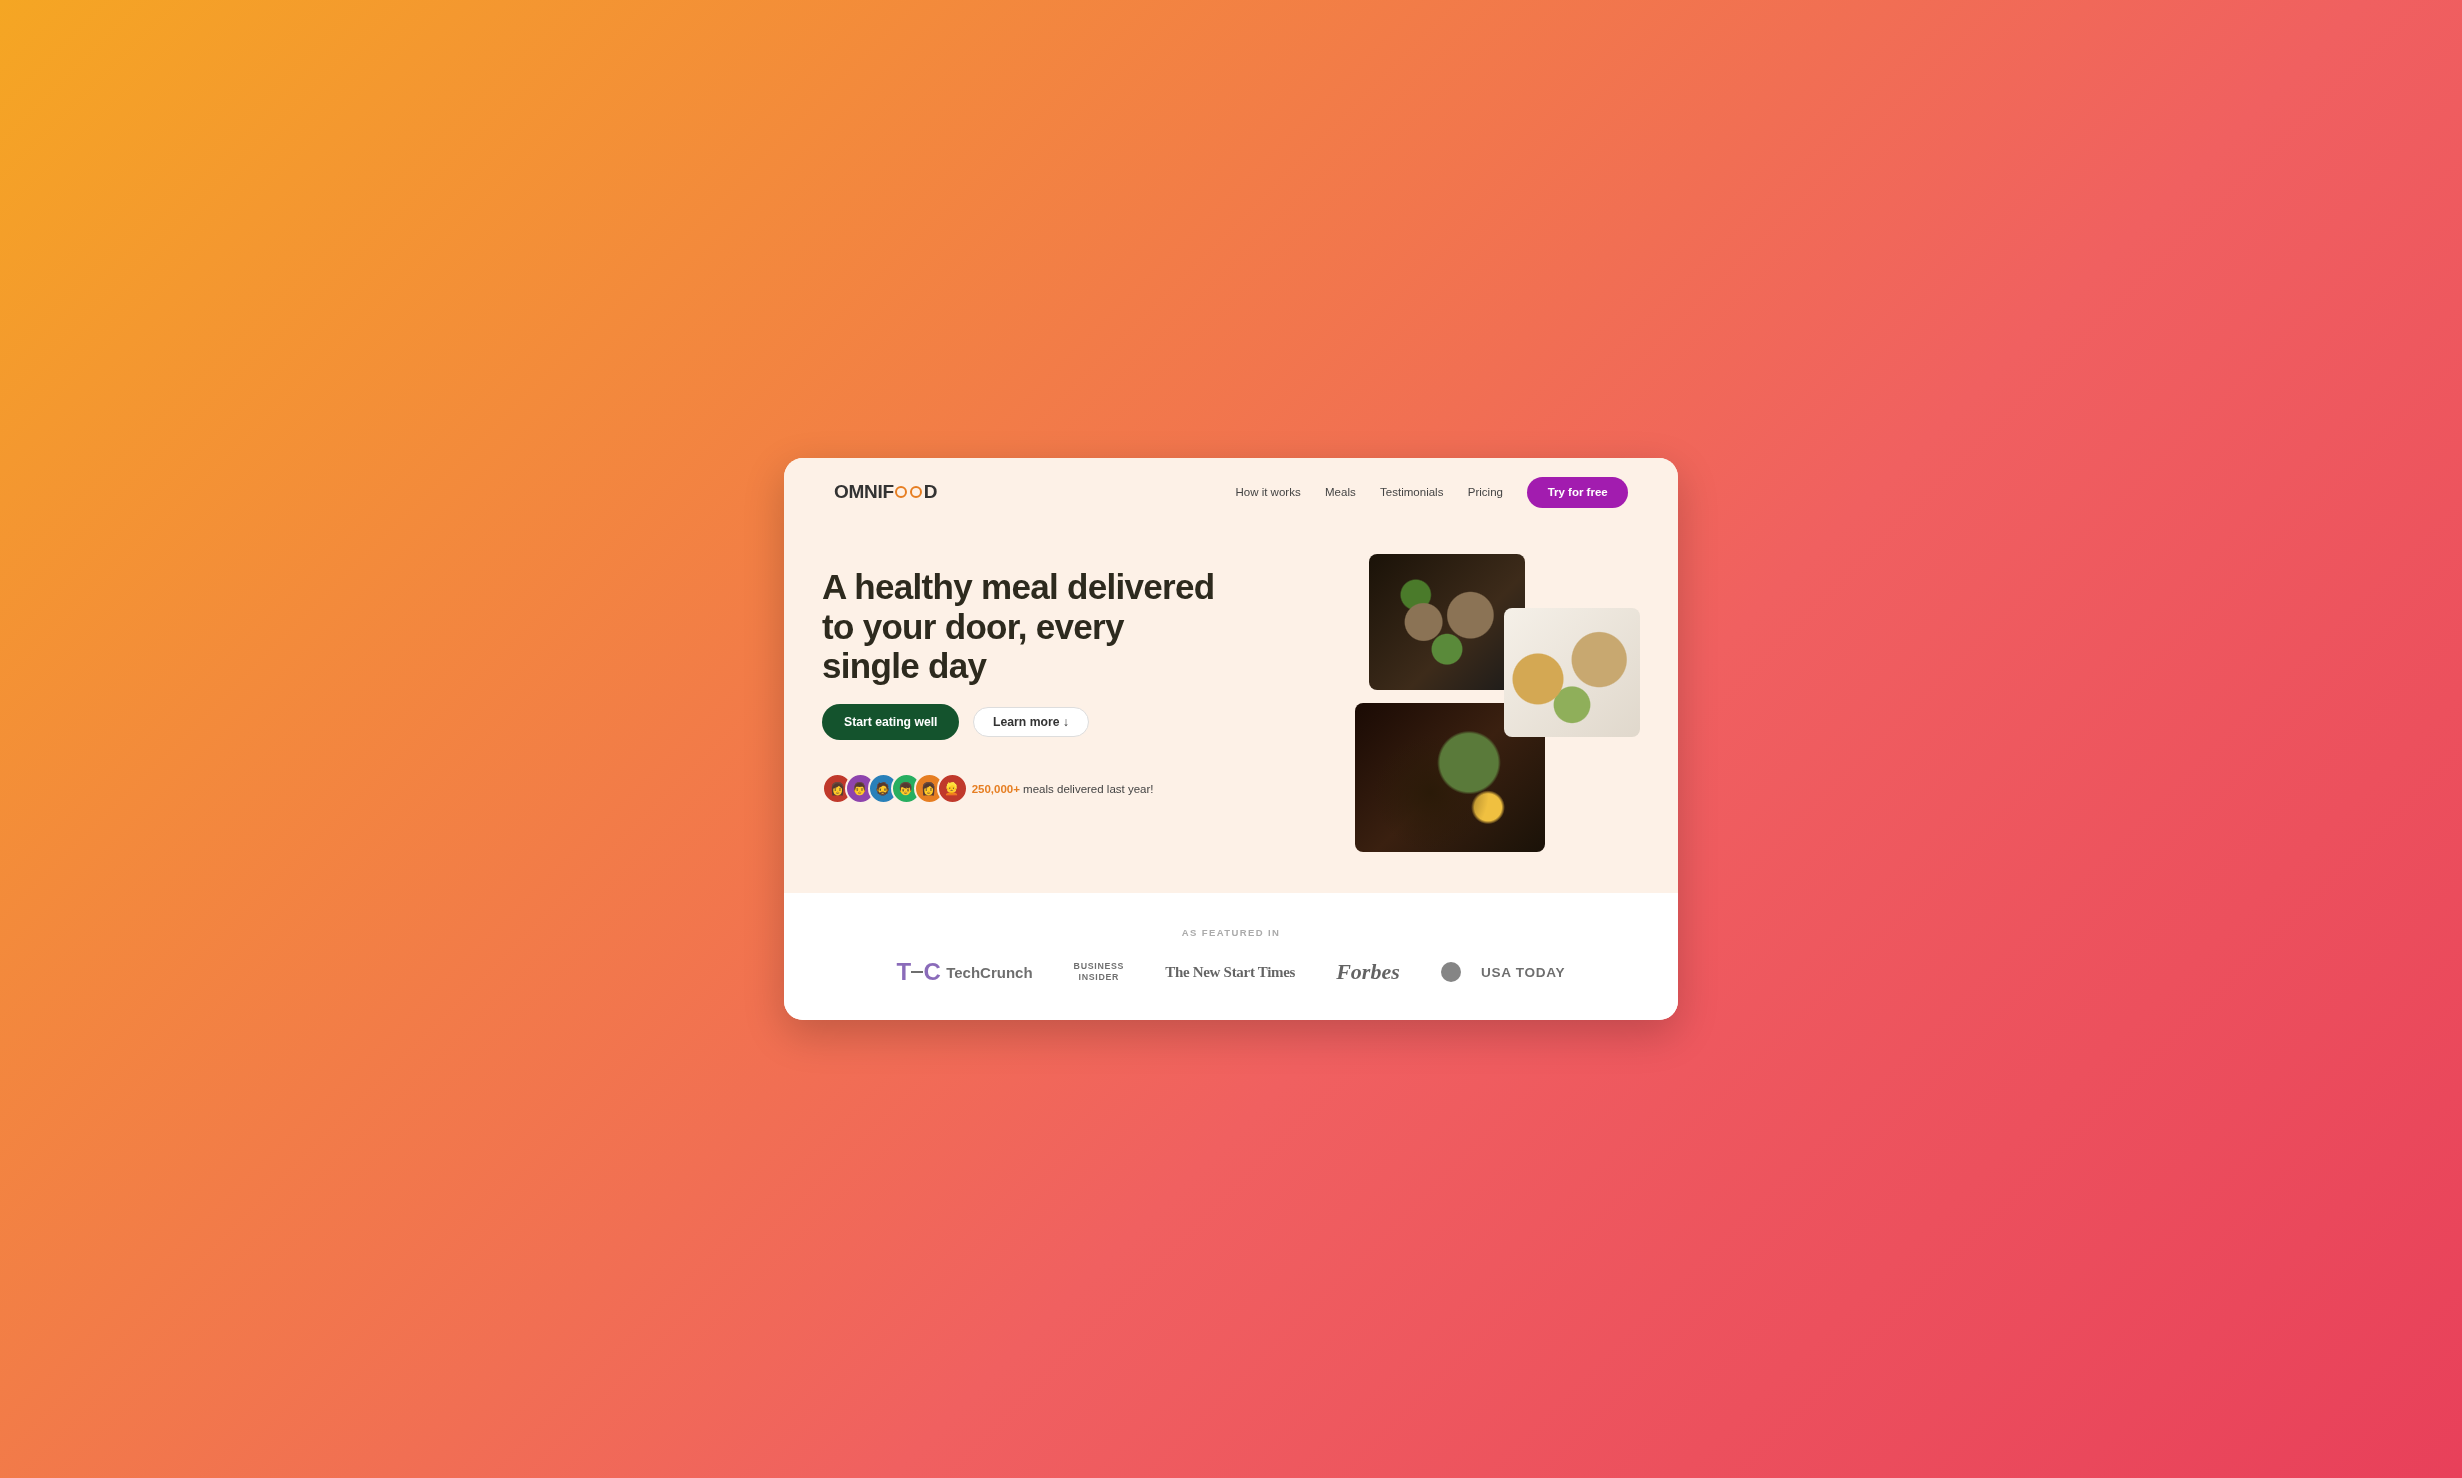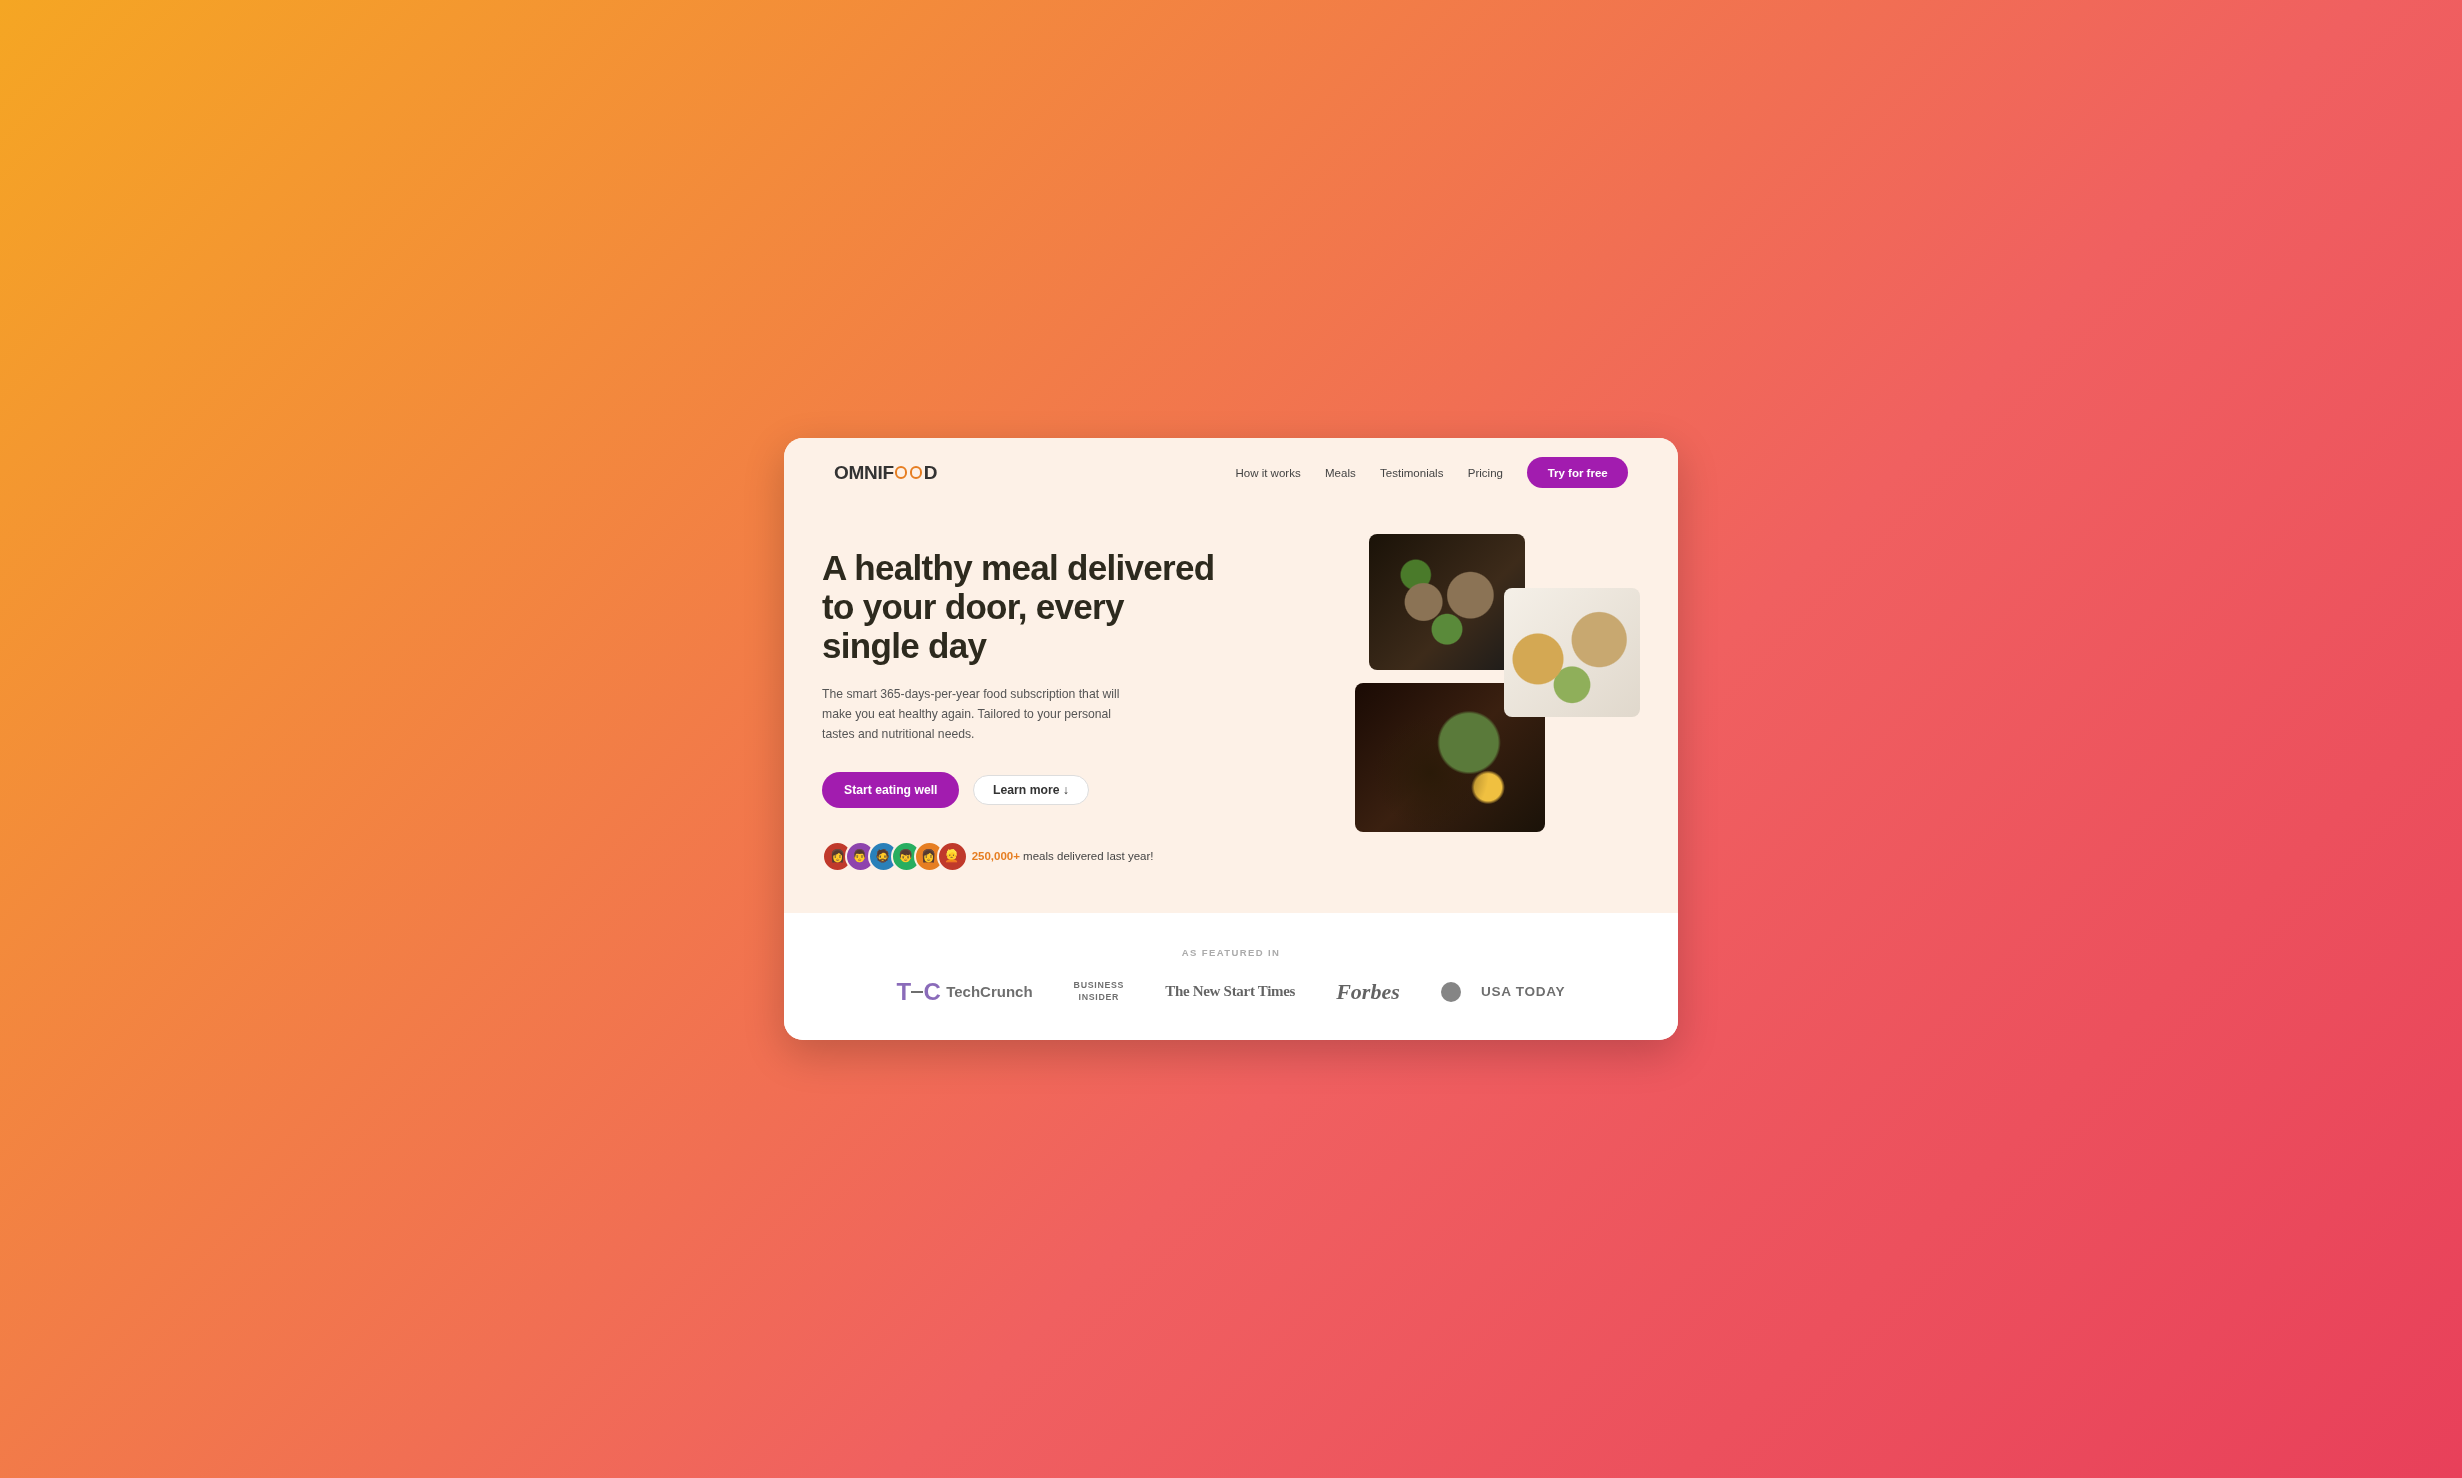--- a/index.html
+++ b/index.html
@@ -110,21 +110,21 @@
     }
 
     .hero-buttons {
       display: flex;
       align-items: center;
       gap: 13.6px;
       margin-bottom: 33px;
     }
 
     .btn-primary {
-      background: #a21caf;
+      background: #14532d;
       color: #fff;
       border: none;
       border-radius: 34px;
       padding: 11px 22px;
       font-size: 12.2px;
       font-weight: 700;
       cursor: pointer;
       white-space: nowrap;
     }
 
@@ -377,21 +377,20 @@
       <a class="nav-link">Testimonials</a>
       <a class="nav-link">Pricing</a>
       <button class="nav-cta">Try for free</button>
     </nav>
   </header>
 
   <section class="hero">
 
     <div class="hero-left">
       <h1 class="hero-title">A healthy meal delivered to your door, every single day</h1>
-      <p class="hero-subtitle">The smart 365-days-per-year food subscription that will make you eat healthy again. Tailored to your personal tastes and nutritional needs.</p>
 
       <div class="hero-buttons">
         <button class="btn-primary">Start eating well</button>
         <button class="btn-secondary">Learn more ↓</button>
       </div>
 
       <div class="social-proof">
         <div class="avatars">
           <div class="avatar">👩</div>
           <div class="avatar">👨</div>

